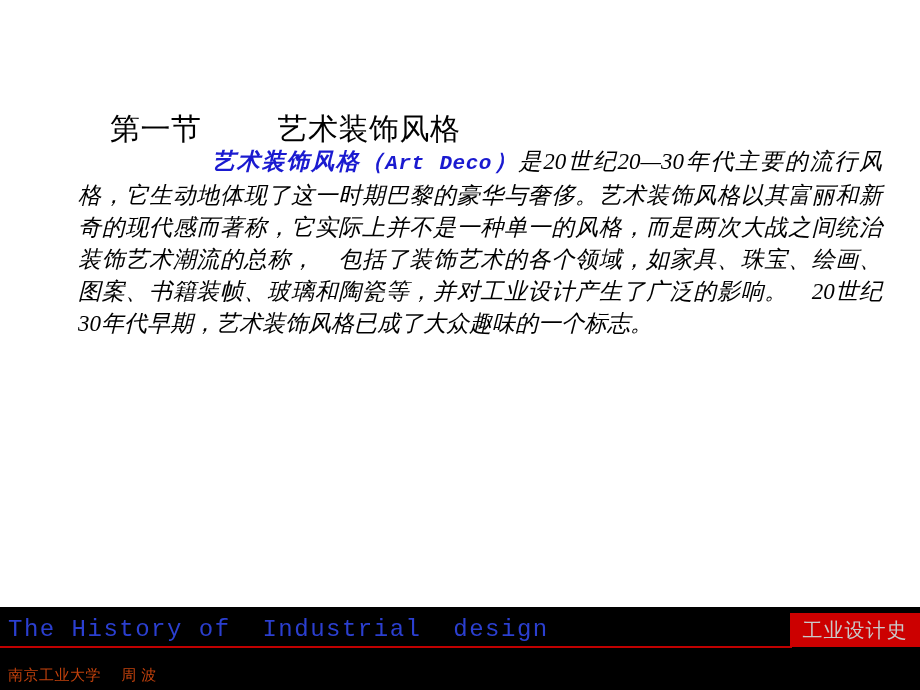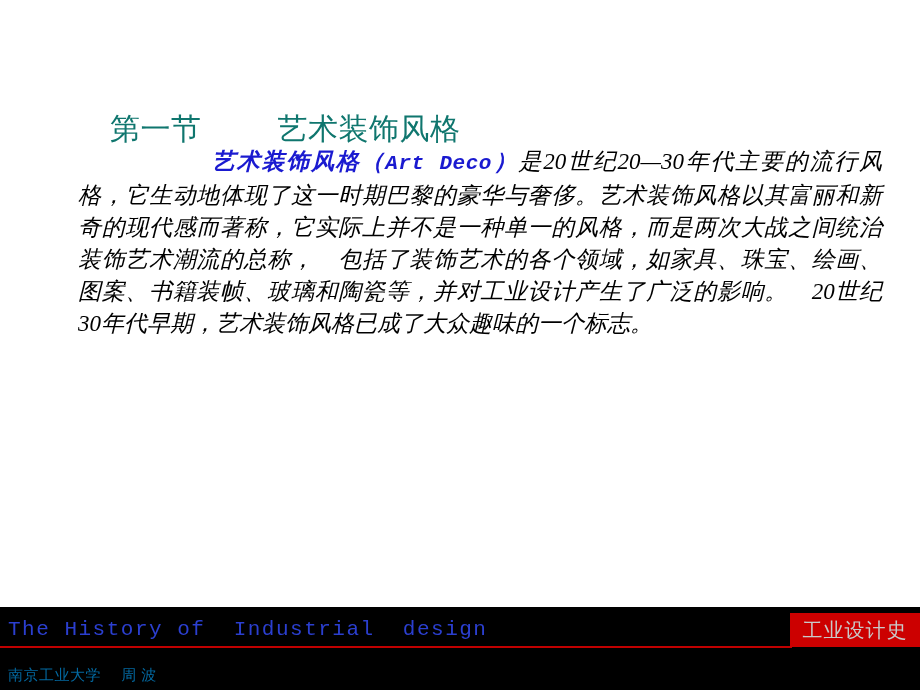--- a/index.html
+++ b/index.html
@@ -24,21 +24,21 @@
     background: #ffffff;
   }
 
   
   .slide-title {
     position: absolute;
     left: 78px;
     top: 66px;
     font-size: 30px;
     line-height: 42px;
-    color: #0f766e;
+    color: #000000;
     white-space: pre;
     letter-spacing: 0.5px;
     font-family: "Liberation Serif", "DejaVu Serif", serif;
   }
   .title-gap {
     display: inline-block;
     width: 76px;
   }
 
   
@@ -72,21 +72,21 @@
     left: 0;
     top: 607px;
     width: 920px;
     height: 83px;
     background: #000000;
   }
   .footer-title {
     position: absolute;
     left: 8px;
     top: 10px;
-    font-size: 21px;
+    font-size: 24px;
     line-height: 26px;
     color: #2b3fd0;
     font-family: "Liberation Mono", "DejaVu Sans Mono", monospace;
     letter-spacing: 1.5px;
     white-space: pre;
   }
   .footer-rule {
     position: absolute;
     left: 0;
     top: 39px;
@@ -109,21 +109,21 @@
     font-family: "Liberation Sans", "DejaVu Sans", sans-serif;
     white-space: pre;
     box-sizing: border-box;
   }
   .footer-author {
     position: absolute;
     left: 8px;
     top: 58px;
     font-size: 15px;
     line-height: 20px;
-    color: #0369a1;
+    color: #c2410c;
     font-family: "Liberation Sans", "DejaVu Sans", sans-serif;
     white-space: pre;
     letter-spacing: 0.5px;
   }
 </style>
 </head>
 <body>
 
 <div id="slide">
 

